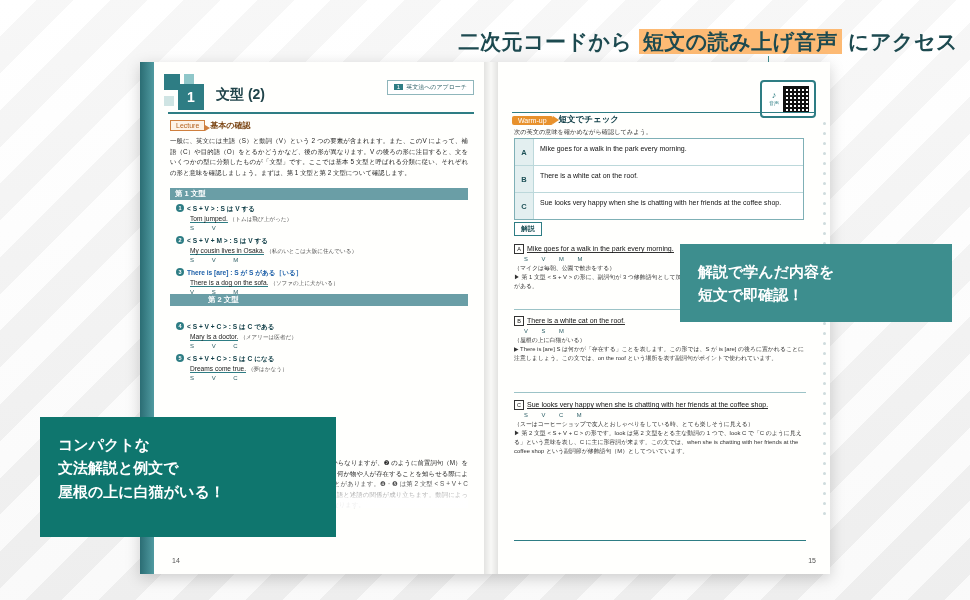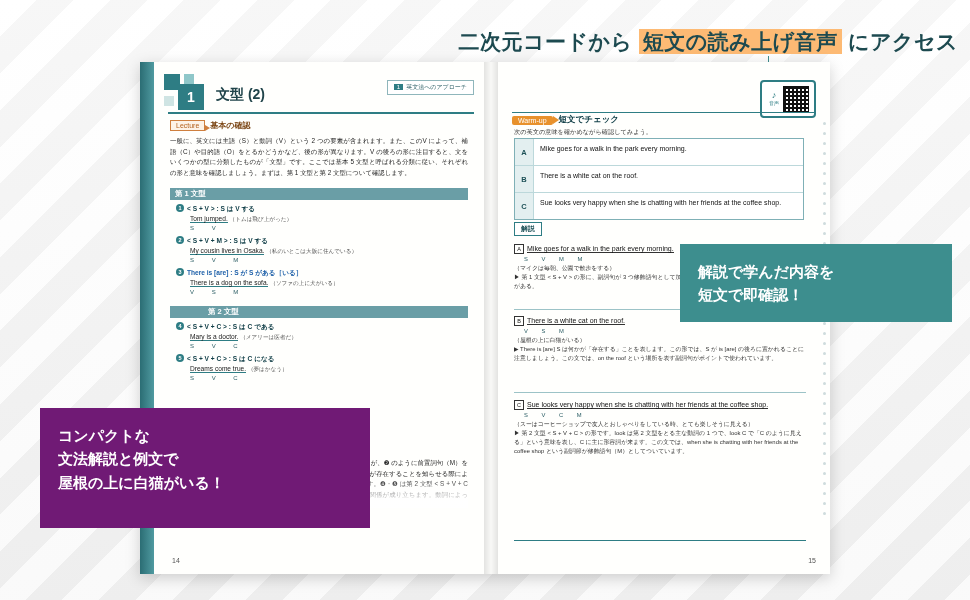--- a/index.html
+++ b/index.html
@@ -88,21 +88,21 @@
     font-size:6.4px;line-height:1.65;color:#222;text-align:justify;
   }
   .p1{top:74px;}
 
   .secbar{
     position:absolute;left:16px;width:298px;height:12px;
     background:#6a9ea6;color:#fff;font-size:7.5px;font-weight:bold;
     display:flex;align-items:center;padding-left:5px;box-sizing:border-box;
   }
   .sb1{top:126px;}
-  .sb2{top:244px;padding-left:38px;}
+  .sb2{top:232px;padding-left:38px;}
 
   .block{position:absolute;left:22px;width:292px;font-size:6.6px;color:#1a1a1a;line-height:1.5;}
   .itemhead{font-weight:bold;color:#134049;}
   .circ{
     display:inline-block;width:8px;height:8px;border-radius:50%;
     background:#2e7d84;color:#fff;font-size:5.5px;text-align:center;line-height:8px;margin-right:3px;
     vertical-align:1px;
   }
   .ex{margin-left:14px;}
   .svline{margin-left:14px;color:#2a5d64;letter-spacing:8px;font-size:6px;}
@@ -175,21 +175,21 @@
   
   .rings{position:absolute;right:3px;top:60px;height:420px;width:4px;}
   .rings i{display:block;width:3px;height:3px;border-radius:50%;background:#cfdcdd;margin-bottom:7px;}
 
   
   .callout{
     position:absolute;background:#3f8f8f;color:#fff;
     font-size:15px;line-height:1.55;font-weight:bold;
     padding:16px 18px;box-sizing:border-box;
   }
-  .callout.c1{left:40px;top:408px;width:330px;height:120px;background:#701a75;}
+  .callout.c1{left:40px;top:417px;width:296px;height:120px;background:#0f766e;}
   .callout.c2{right:18px;top:244px;width:272px;height:78px;background:#3d8e8e;font-size:15px;}
   .conn{position:absolute;border-color:#3d8e8e;}
   .conn1{left:285px;top:258px;width:62px;height:162px;border-left:1.6px solid #3d8e8e;border-top:1.6px solid #3d8e8e;}
   .conn2{left:672px;top:188px;width:148px;height:58px;border-right:1.6px solid #3d8e8e;border-bottom:1.6px solid #3d8e8e;}
   .conn3{left:768px;top:56px;width:54px;height:54px;border-left:1.6px solid #3d8e8e;border-bottom:1.6px solid #3d8e8e;}
 </style>
 </head>
 <body>
 
 <div class="bg"></div>

